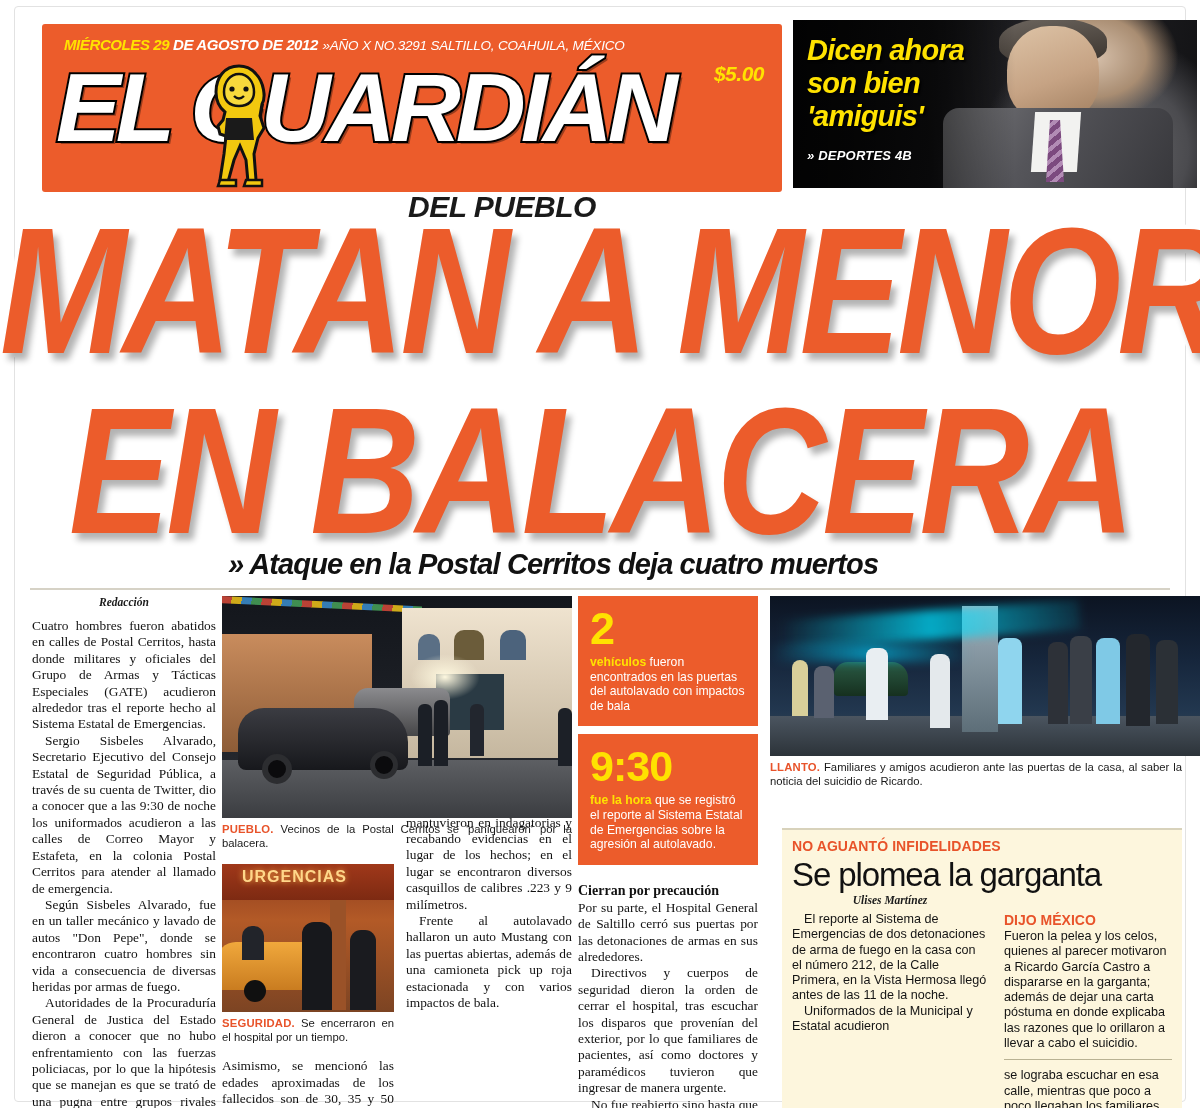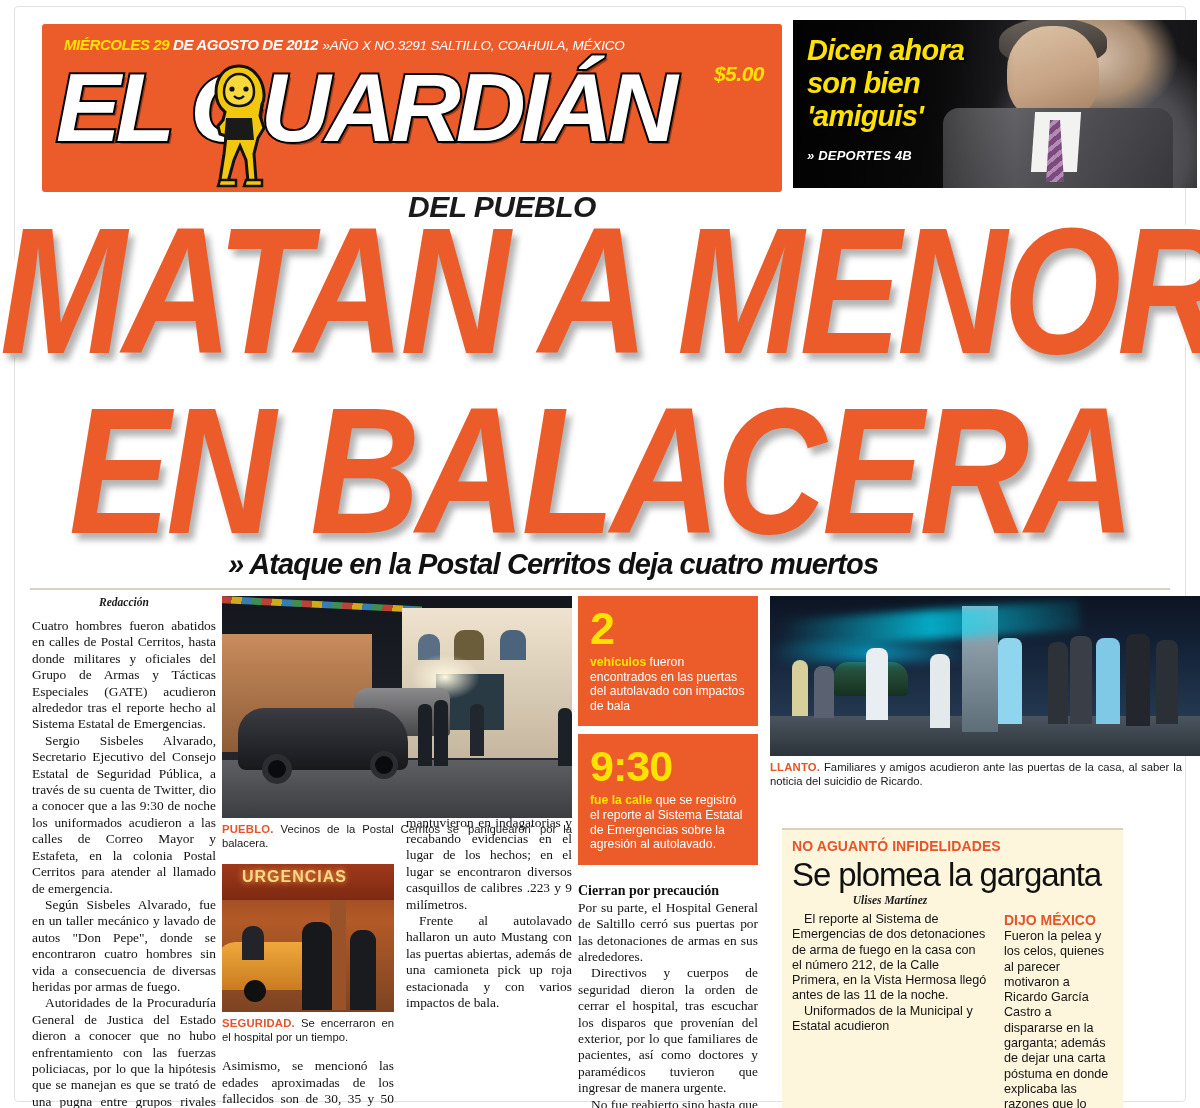--- a/index.html
+++ b/index.html
@@ -306,21 +306,21 @@
 
   .kicker-sans {
     font-family: "Liberation Serif", serif;
     font-size: 14px; font-weight: bold; color: #111;
     margin-bottom: 1px;
   }
 
   
   .sec2 {
     position: absolute; left: 782px; top: 828px;
-    width: 341px; height: 280px;
+    width: 400px; height: 280px;
     background: #fdf6dd;
     border-top: 2px solid #d8d2bb;
     padding: 8px 10px 0 10px;
   }
   .sec2-kicker {
     font-family: "Liberation Sans", sans-serif;
     font-size: 14px; font-weight: bold;
     color: #e8532a; letter-spacing: .1px;
   }
   .sec2-head {
@@ -481,21 +481,21 @@
     <div class="statbox">
       <div class="num">2</div>
       <div class="txt">
         <span class="lead">vehículos</span><span> fueron encontrados en las puertas del autolavado con impactos de bala</span>
       </div>
     </div>
 
     <div class="statbox" style="margin-top:8px;">
       <div class="num time">9:30</div>
       <div class="txt">
-        <span class="lead">fue la calle</span><span> que se registró el reporte al Sistema Estatal de Emergencias sobre la agresión al autolavado.</span>
+        <span class="lead">fue la hora</span><span> que se registró el reporte al Sistema Estatal de Emergencias sobre la agresión al autolavado.</span>
       </div>
     </div>
 
     <div style="margin-top:18px;">
       <div class="kicker-sans">Cierran por precaución</div>
       <div class="serif-body">
         <p class="first">Por su parte, el Hospital General de Saltillo cerró sus puertas por las detonaciones de armas en sus alrededores.</p>
         <p>Directivos y cuerpos de seguridad dieron la orden de cerrar el hospital, tras escuchar los disparos que provenían del exterior, por lo que familiares de pacientes, así como doctores y paramédicos tuvieron que ingresar de manera urgente.</p>
         <p>No fue reabierto sino hasta que autoridades policiales dieron a conocer que el área se encontraba segura.</p>
       </div>

